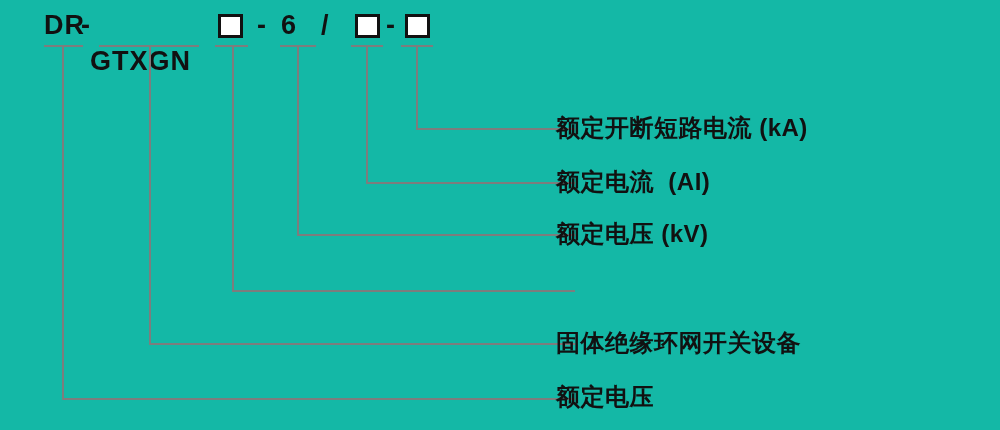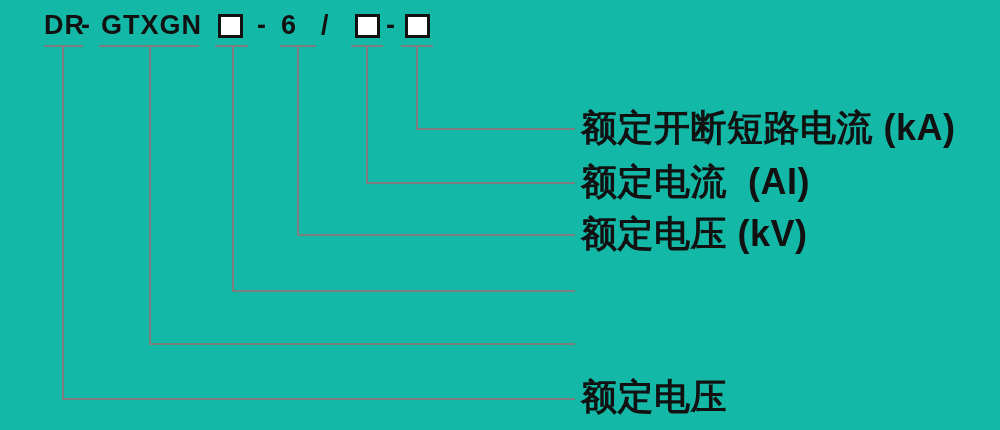--- a/index.html
+++ b/index.html
@@ -20,21 +20,21 @@
     height: 30px;
     line-height: 30px;
     font-size: 27px;
     font-weight: bold;
     color: #111111;
     letter-spacing: 1px;
     white-space: pre;
   }
   #tok-prefix  { left: 44px; }
   #tok-dash1   { left: 81px; }
-  #tok-series  { left: 101px; }
+  #tok-series  { left: 90px; margin-top: 36px; }
   #tok-dash2   { left: 257px; }
   #tok-voltage { left: 281px; }
   #tok-slash   { left: 321px; }
   #tok-dash3   { left: 386px; }
 
   
   .pbox {
     position: absolute;
     top: 14px;
     width: 25px;
@@ -72,24 +72,24 @@
   #e-breaking { left: 416px; width: 159px; height: 84px;  }
   #e-current  { left: 366px; width: 209px; height: 138px; }
   #e-voltage  { left: 297px; width: 278px; height: 190px; }
   #e-serial   { left: 232px; width: 343px; height: 246px; }
   #e-type     { left: 149px; width: 426px; height: 299px; }
   #e-company  { left: 62px;  width: 513px; height: 354px; }
 
   
   .lbl {
     position: absolute;
-    left: 581px;
+    left: 556px;
     height: 36px;
     line-height: 36px;
-    font-size: 36px;
+    font-size: 24px;
     font-weight: bold;
     color: #111111;
     letter-spacing: 0.5px;
     white-space: pre;
   }
   #l-breaking { top: 110px; }
   #l-current  { top: 164px; }
   #l-voltage  { top: 216px; }
   #l-serial   { top: 272px; }
   #l-type     { top: 325px; }
@@ -121,15 +121,16 @@
   <div class="elbow" id="e-breaking"></div>
   <div class="elbow" id="e-current"></div>
   <div class="elbow" id="e-voltage"></div>
   <div class="elbow" id="e-serial"></div>
   <div class="elbow" id="e-type"></div>
   <div class="elbow" id="e-company"></div>
 
   <div class="lbl" id="l-breaking">额定开断短路电流 (kA)</div>
   <div class="lbl" id="l-current">额定电流  (AI)</div>
   <div class="lbl" id="l-voltage">额定电压 (kV)</div>
+  <div class="lbl" id="l-type">固体绝缘环网开关设备</div>
   <div class="lbl" id="l-company">额定电压</div>
 
 </div>
 
 </body></html>

